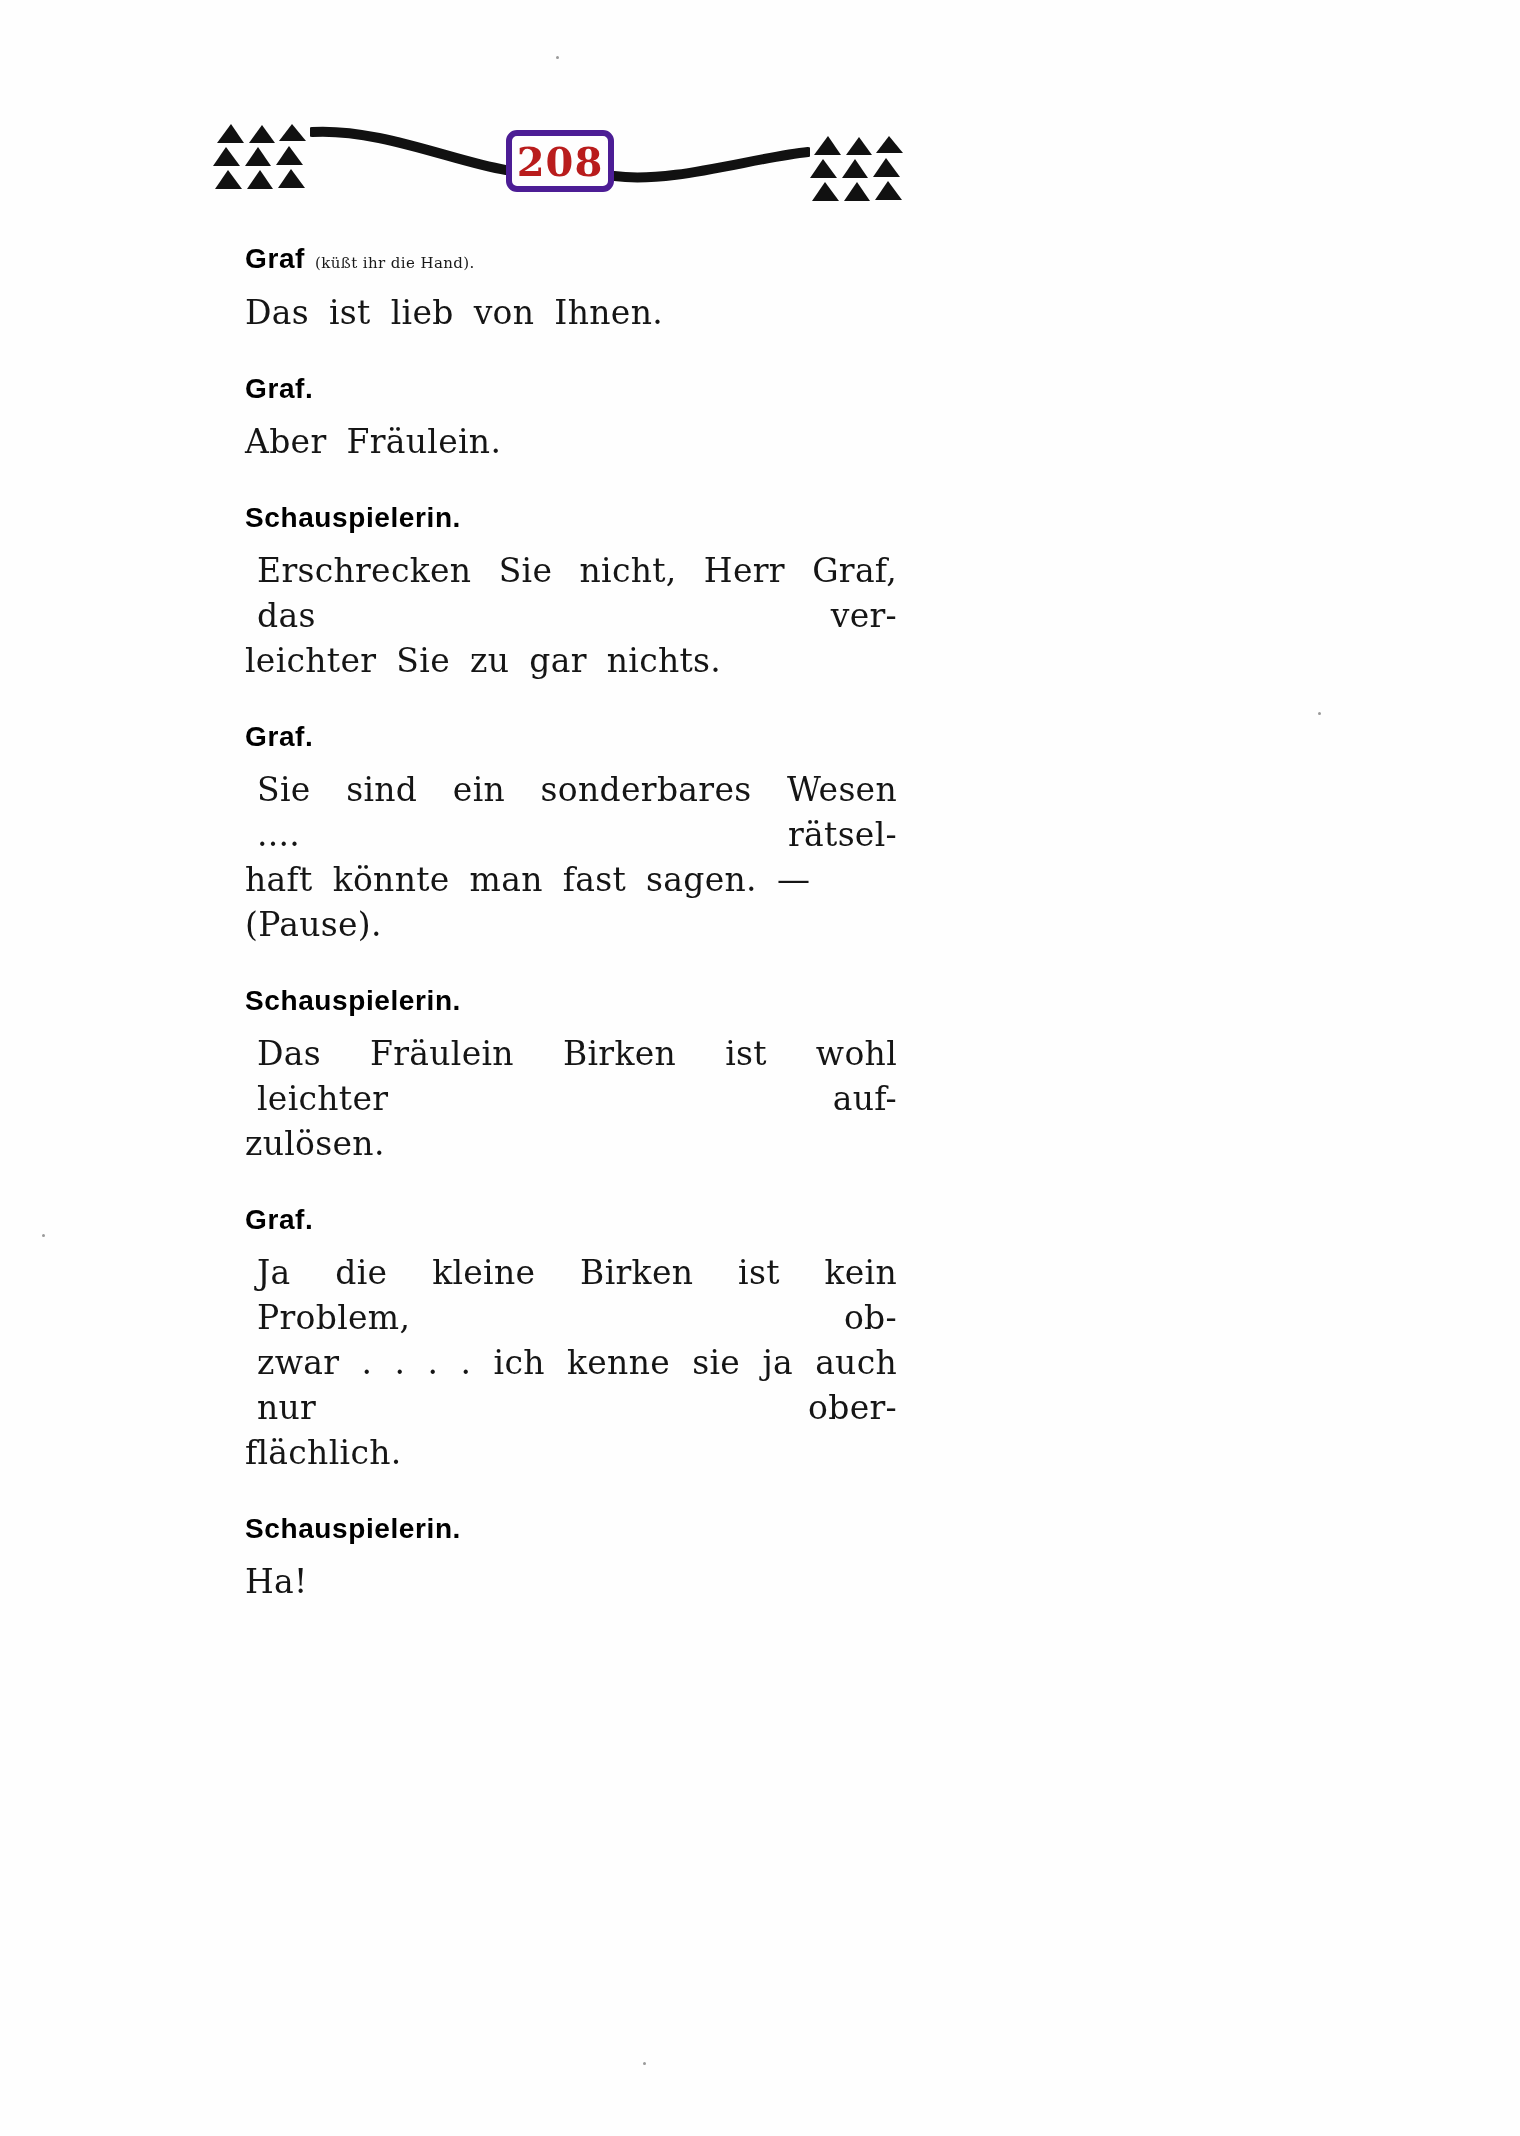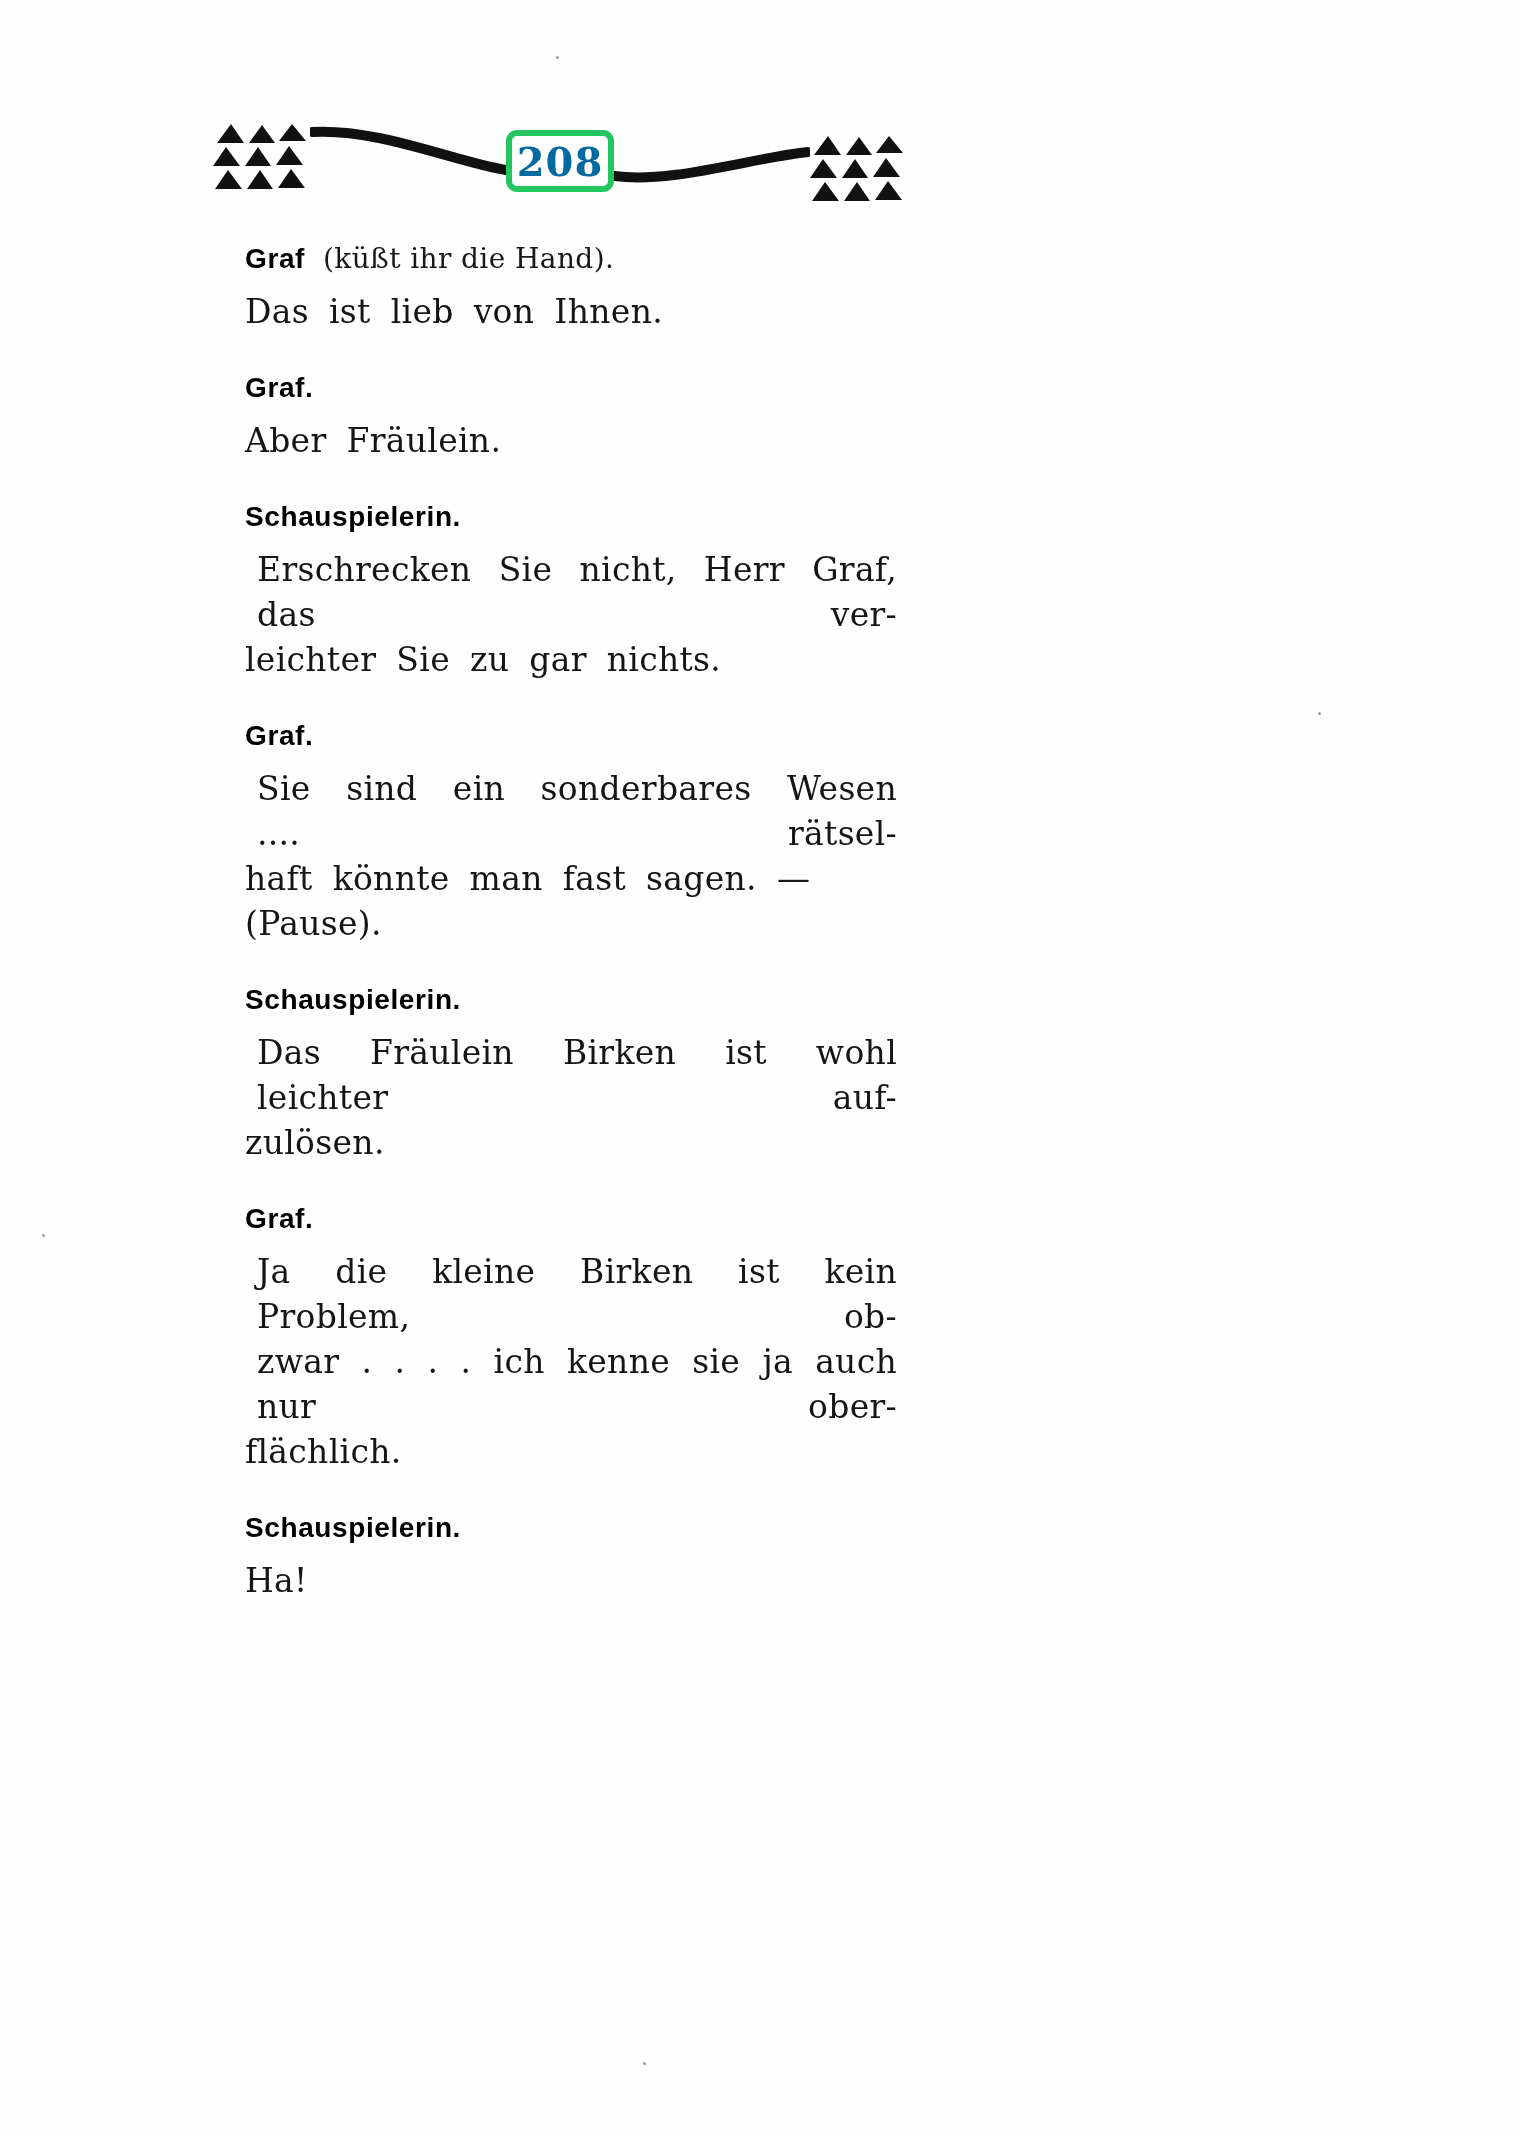--- a/index.html
+++ b/index.html
@@ -25,31 +25,31 @@
   }
   .tri-cluster { flex: 0 0 auto; }
   .tri-cluster.left  { margin-top: 6px; }
   .tri-cluster.right { margin-top: 18px; }
   .swoosh { flex: 1 1 auto; height: 84px; }
   .page-box {
     flex: 0 0 auto;
     margin-top: 12px;
     width: 96px;
     height: 50px;
-    border: 6px solid #22c55e;
+    border: 6px solid #4c1d95;
     border-radius: 11px;
     background: #fefefe;
     display: flex;
     align-items: center;
     justify-content: center;
     font-family: "DejaVu Serif", "Liberation Serif", serif;
     font-weight: 700;
     font-size: 40px;
     letter-spacing: 1px;
-    color: #0369a1;
+    color: #b91c1c;
     text-align: center;
   }
 
   
   .text-block {
     position: absolute;
     left: 245px;
     top: 236px;
     width: 652px;
   }
@@ -61,24 +61,24 @@
   }
   .speaker {
     font-family: "Liberation Sans", sans-serif;
     font-weight: 700;
     font-size: 28px;
     letter-spacing: 0.6px;
     color: #000000;
   }
   .direction {
     font-family: "DejaVu Serif", "Liberation Serif", serif;
-    font-size: 28px;
+    font-size: 15px;
     letter-spacing: 0.4px;
     color: #181818;
-    margin-left: 14px;
+    margin-left: 6px;
   }
   .line {
     font-family: "DejaVu Serif", "Liberation Serif", serif;
     font-size: 33px;
     line-height: 45px;
     letter-spacing: 0.3px;
     word-spacing: 0.28em;
     color: #151515;
   }
   .line.just {

